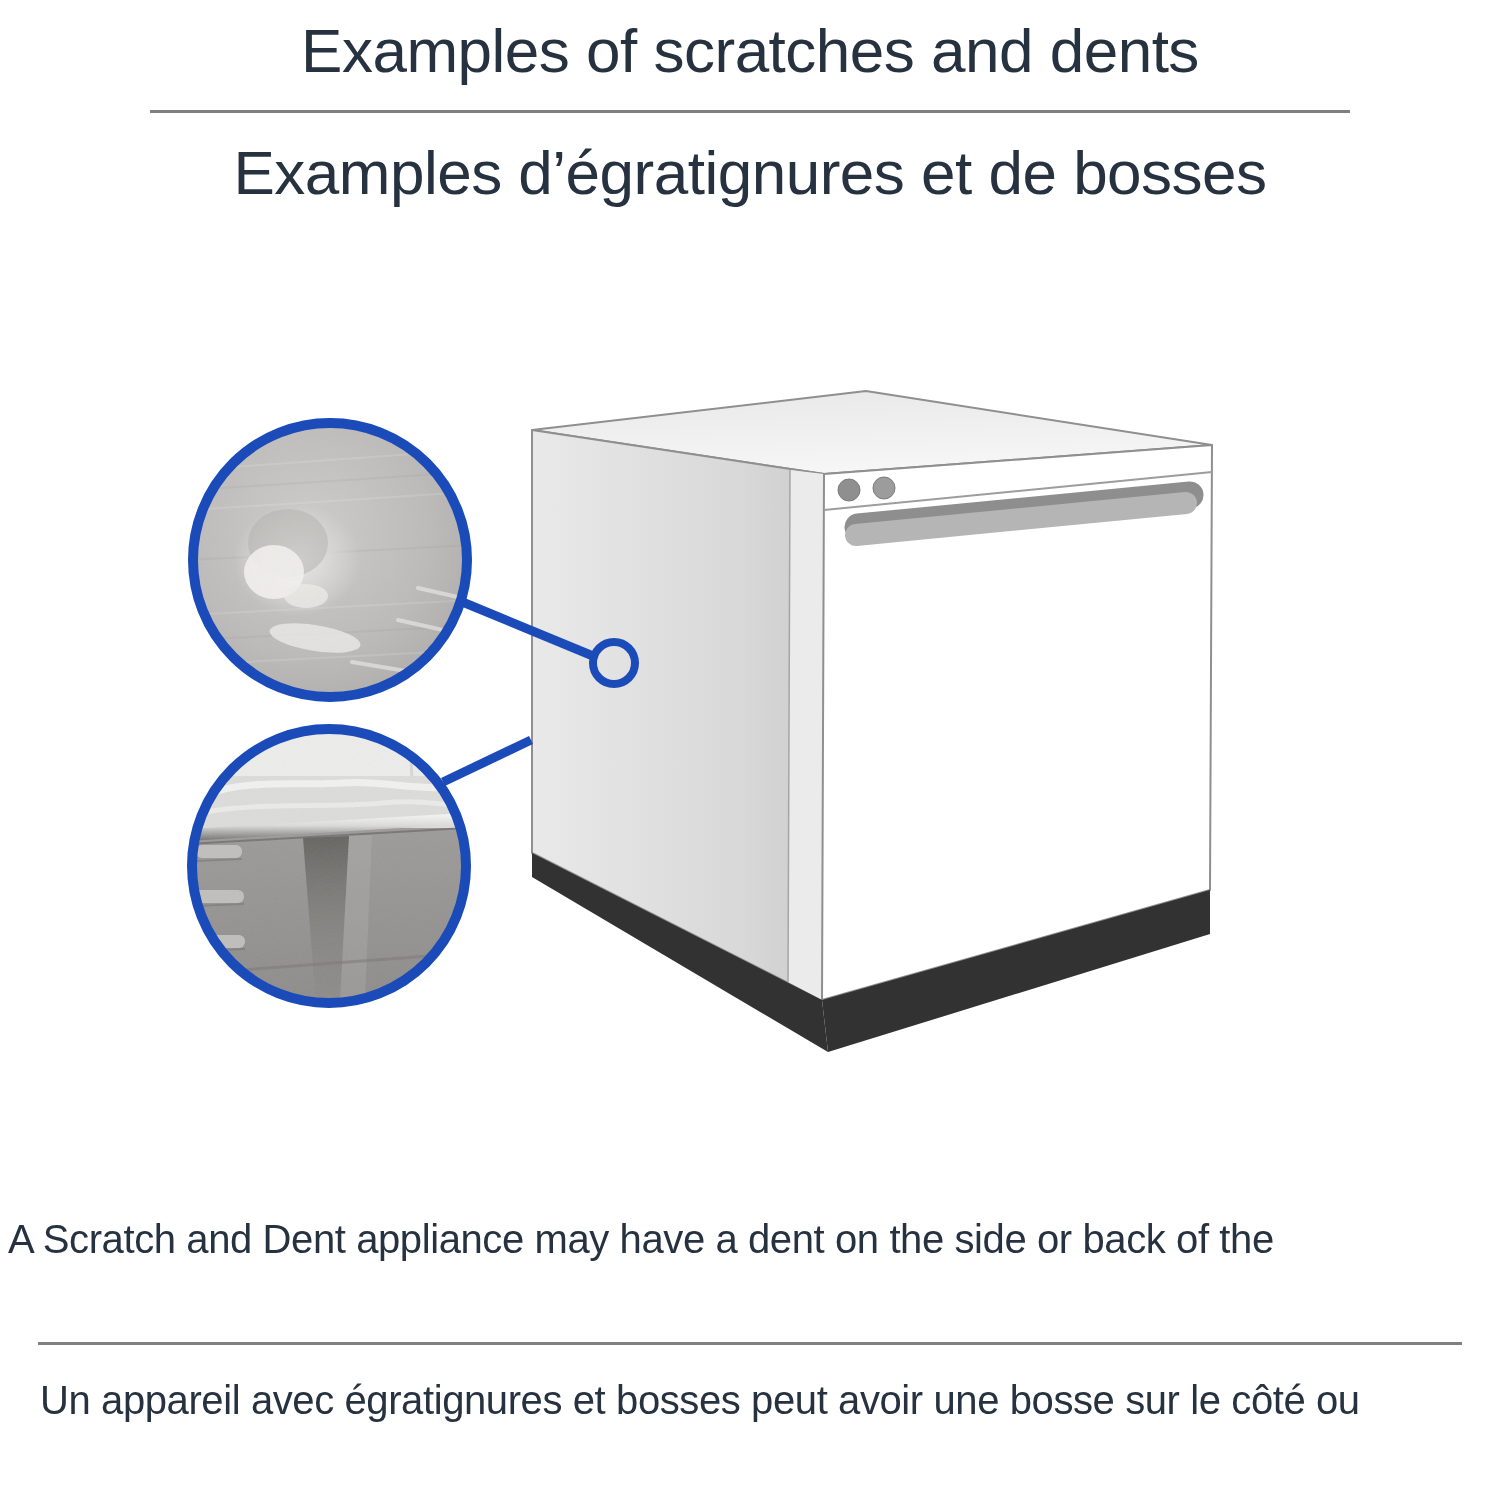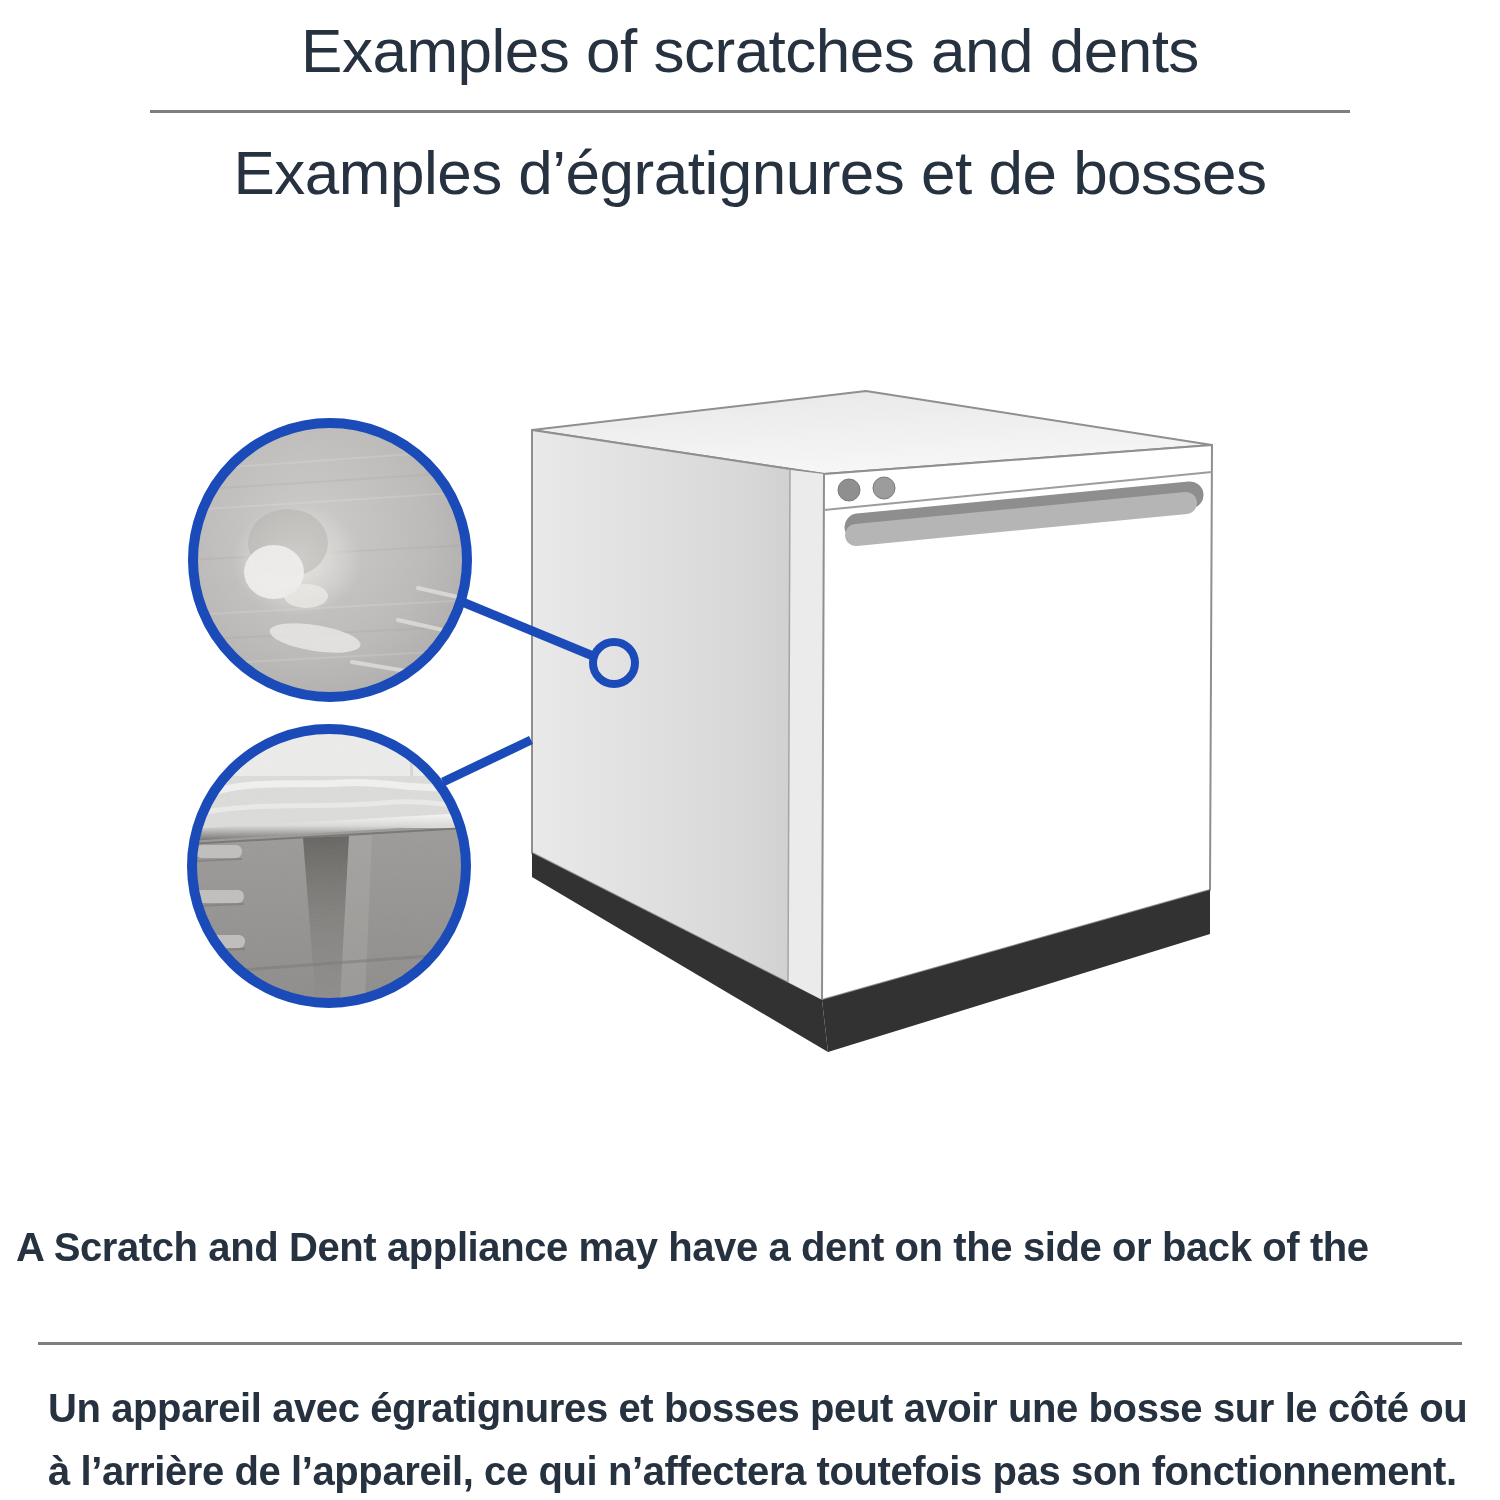--- a/index.html
+++ b/index.html
@@ -15,22 +15,22 @@
     font-size: 62px; line-height: 1; letter-spacing: -0.5px;
   }
   .title-en { top: 20px; }
   .title-fr { top: 142px; }
 
   .divider { position: absolute; height: 3px; background: #7f7f7f; }
   .divider-top    { top: 110px;  left: 150px; width: 1200px; }
   .divider-bottom { top: 1342px; left: 38px;  width: 1424px; }
 
   .para {
-    position: absolute; left: 0; width: 1244px; margin: 16px;
-    text-align: center; color: #273240; font-weight: 700;
+    position: absolute; left: 0; width: 1244px; margin: 8px;
+    text-align: center; color: #273240; font-weight: 400;
     font-size: 40px; line-height: 63px; letter-spacing: -0.4px;
   }
   .para span { display: block; white-space: nowrap; }
   .para-en { top: 1200px; }
   .para-fr { top: 1361px; padding-left: 32px; }
 
   svg.illus { position: absolute; left: 0; top: 0; width: 1500px; height: 1500px; }
 </style>
 </head>
 <body>
@@ -161,16 +161,15 @@
   <h2 class="title title-fr">Examples d’égratignures et de bosses</h2>
 
   <p class="para para-en">
     <span>A Scratch and Dent appliance may have a dent on the side or back of the</span>
   </p>
 
   <div class="divider divider-bottom"></div>
 
   <p class="para para-fr">
     <span>Un appareil avec égratignures et bosses peut avoir une bosse sur le côté ou</span>
-    <span>à l’arrière de l’appareil, ce qui n’affectera toutefois pas son fonctionnement.</span>
   </p>
 
 </div>
 
 </body></html>

